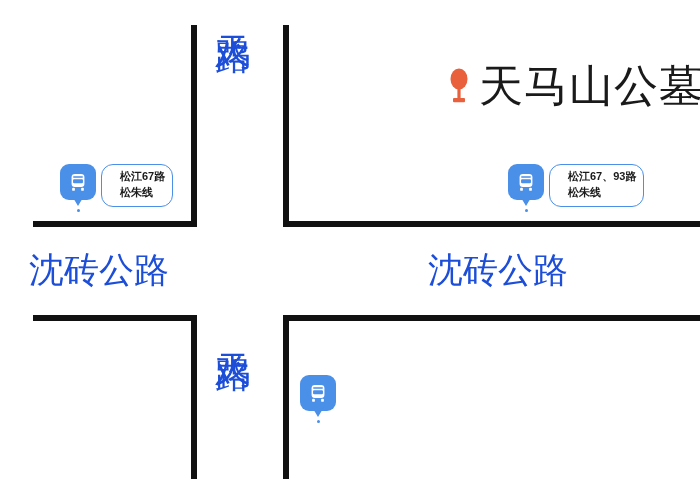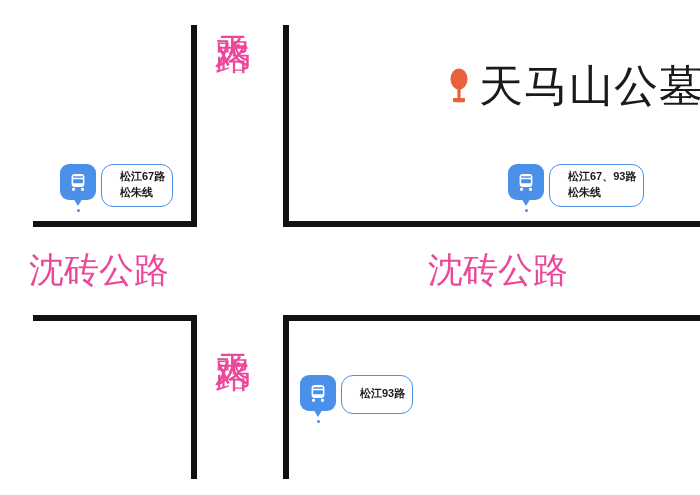--- a/index.html
+++ b/index.html
@@ -18,21 +18,21 @@
 
   
   .road-line {
     position: absolute;
     background: #111111;
   }
 
   
   .road-label {
     position: absolute;
-    color: #ec4899;
+    color: #1d4ed8;
     font-size: 35px;
     font-weight: 400;
     letter-spacing: 0px;
     white-space: nowrap;
     line-height: 1;
   }
   .road-label.vertical {
     writing-mode: vertical-rl;
     text-orientation: upright;
     letter-spacing: 2px;
@@ -198,18 +198,15 @@
         <svg width="22" height="22" viewBox="0 0 24 24" aria-hidden="true">
           <rect x="5" y="3.2" width="14" height="14.2" rx="3.6" fill="#ffffff"></rect>
           <rect x="6.6" y="5.6" width="10.8" height="1.7" rx="0.8" fill="#4a8fe8"></rect>
           <rect x="6.6" y="9" width="10.8" height="4.3" rx="1.1" fill="#4a8fe8"></rect>
           <rect x="5.6" y="18.2" width="3" height="3.4" rx="1" fill="#ffffff"></rect>
           <rect x="15.4" y="18.2" width="3" height="3.4" rx="1" fill="#ffffff"></rect>
         </svg>
       </div>
       <div class="bus-dot"></div>
     </div>
-    <div class="bus-callout" style="padding-top:10px; padding-bottom:11px;">
-      <span class="line">松江93路</span>
-    </div>
   </div>
 
 </div>
 
 </body></html>

